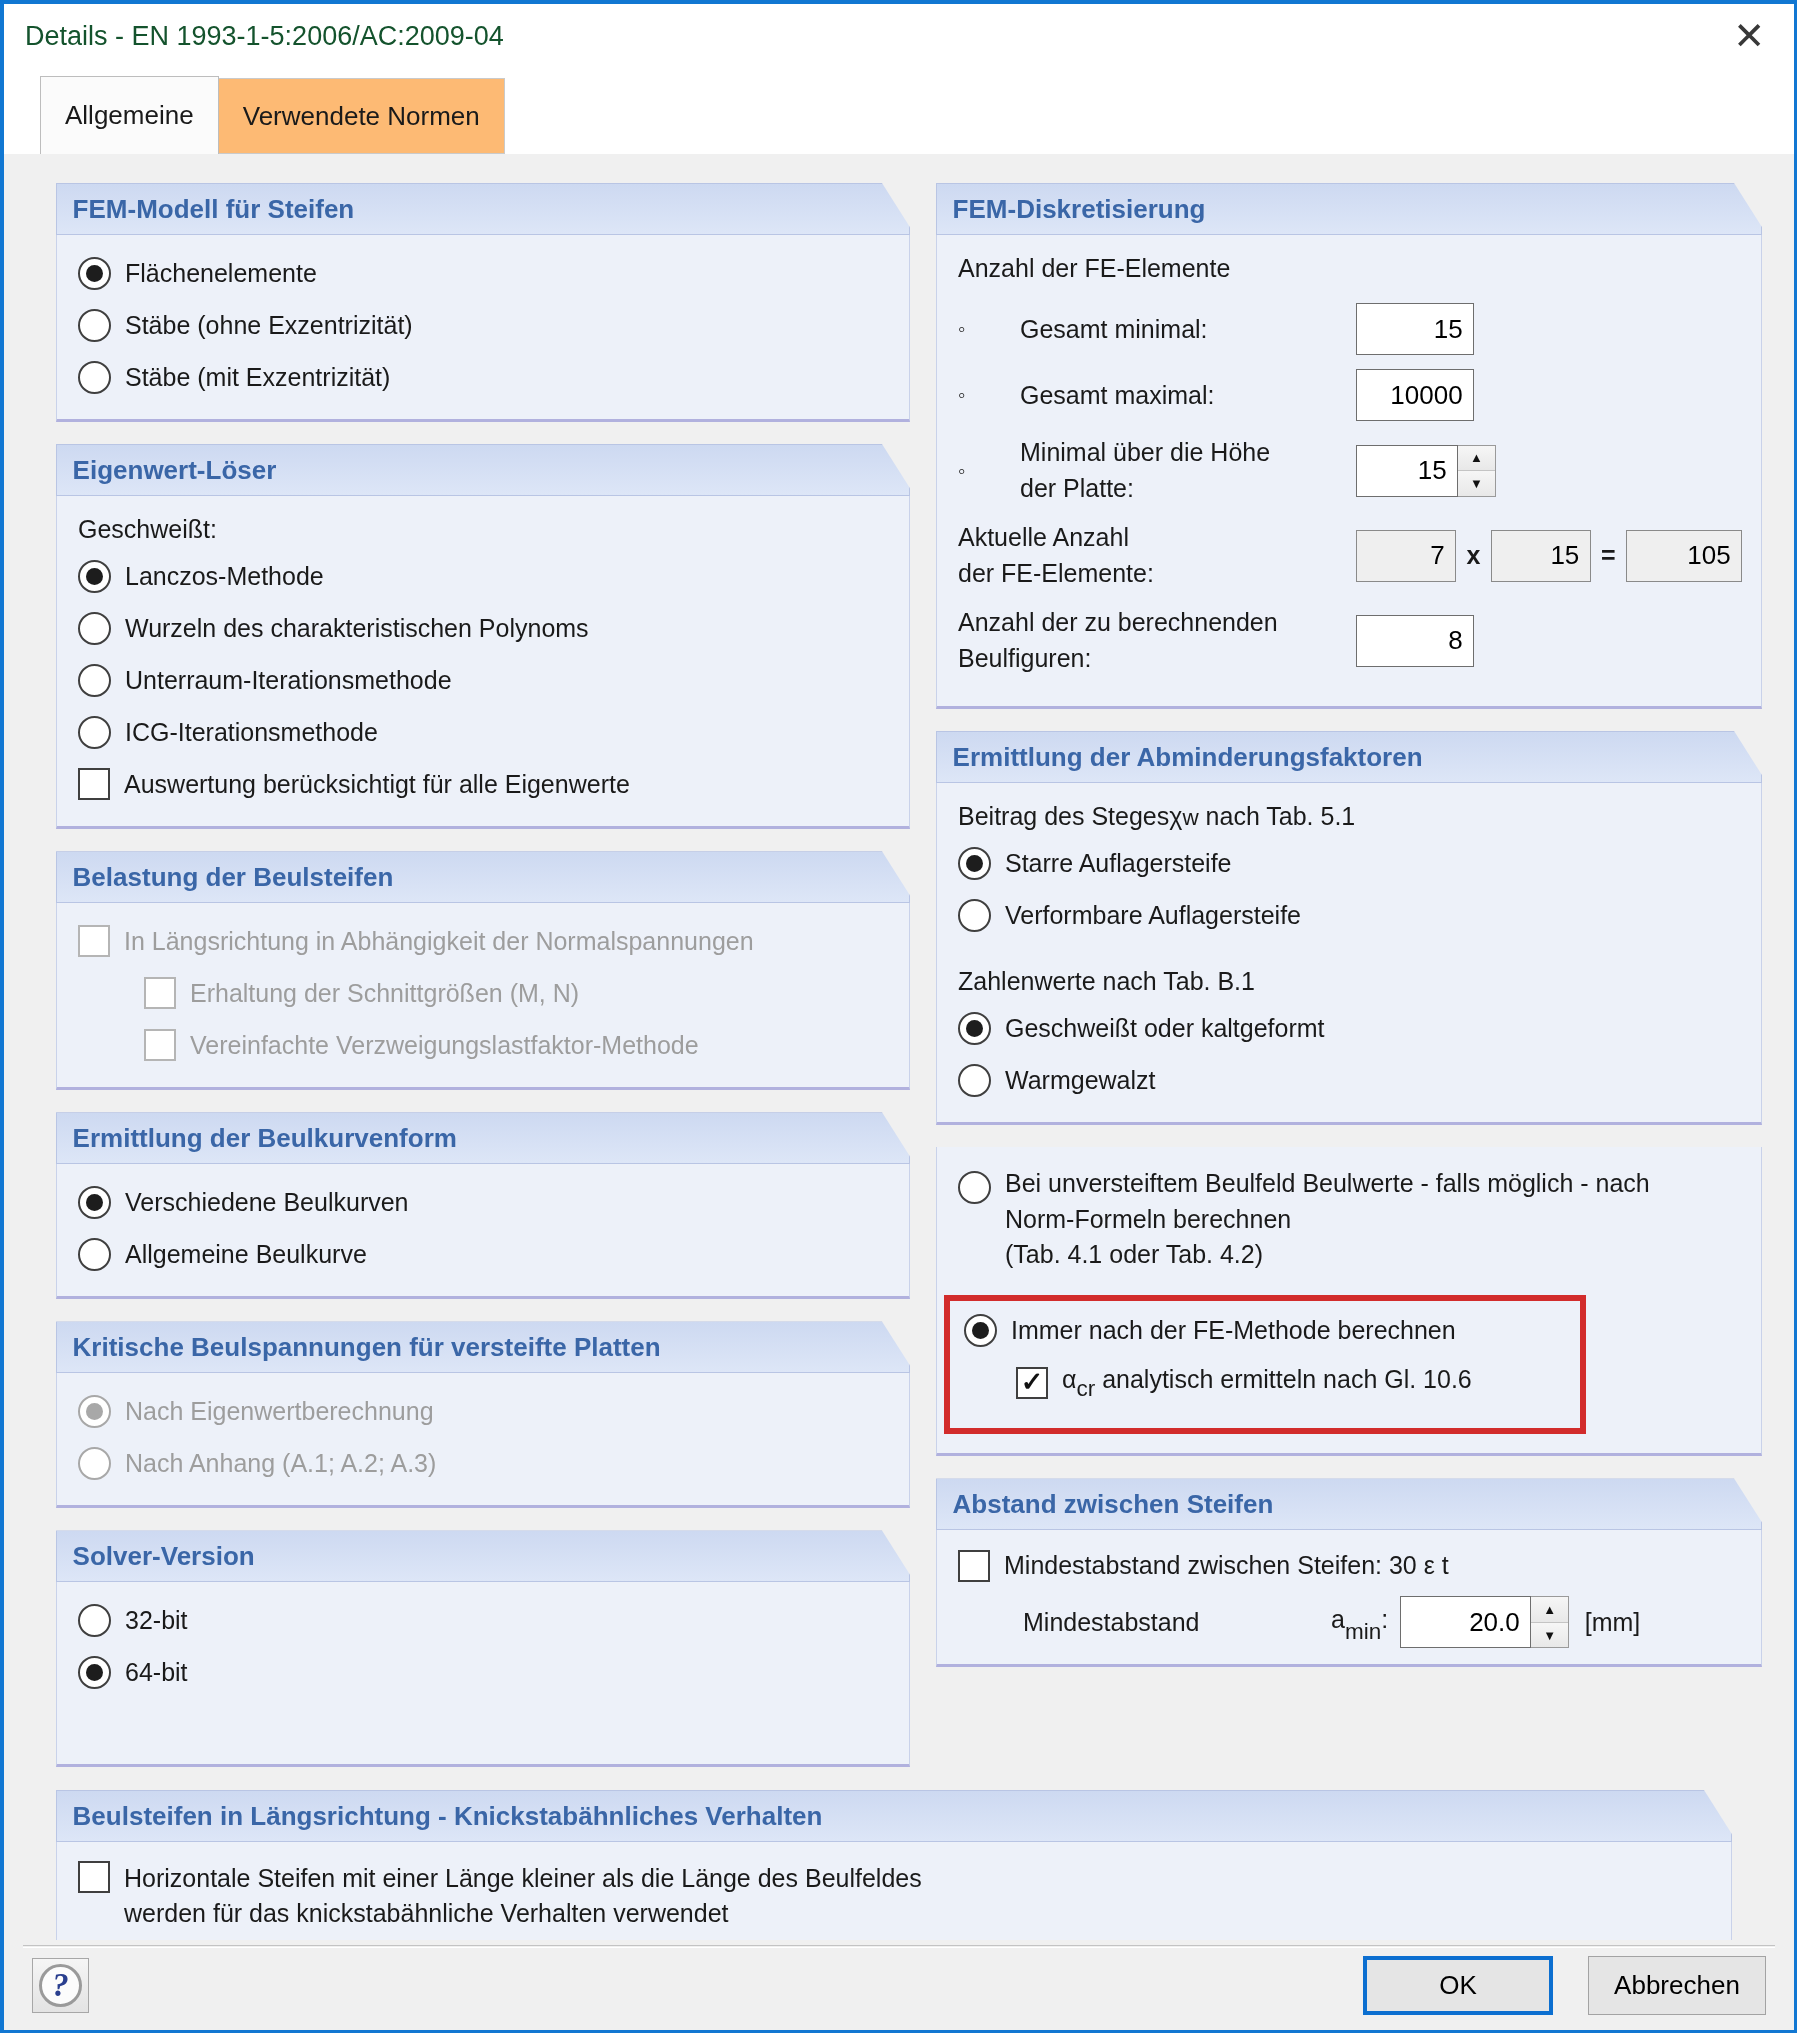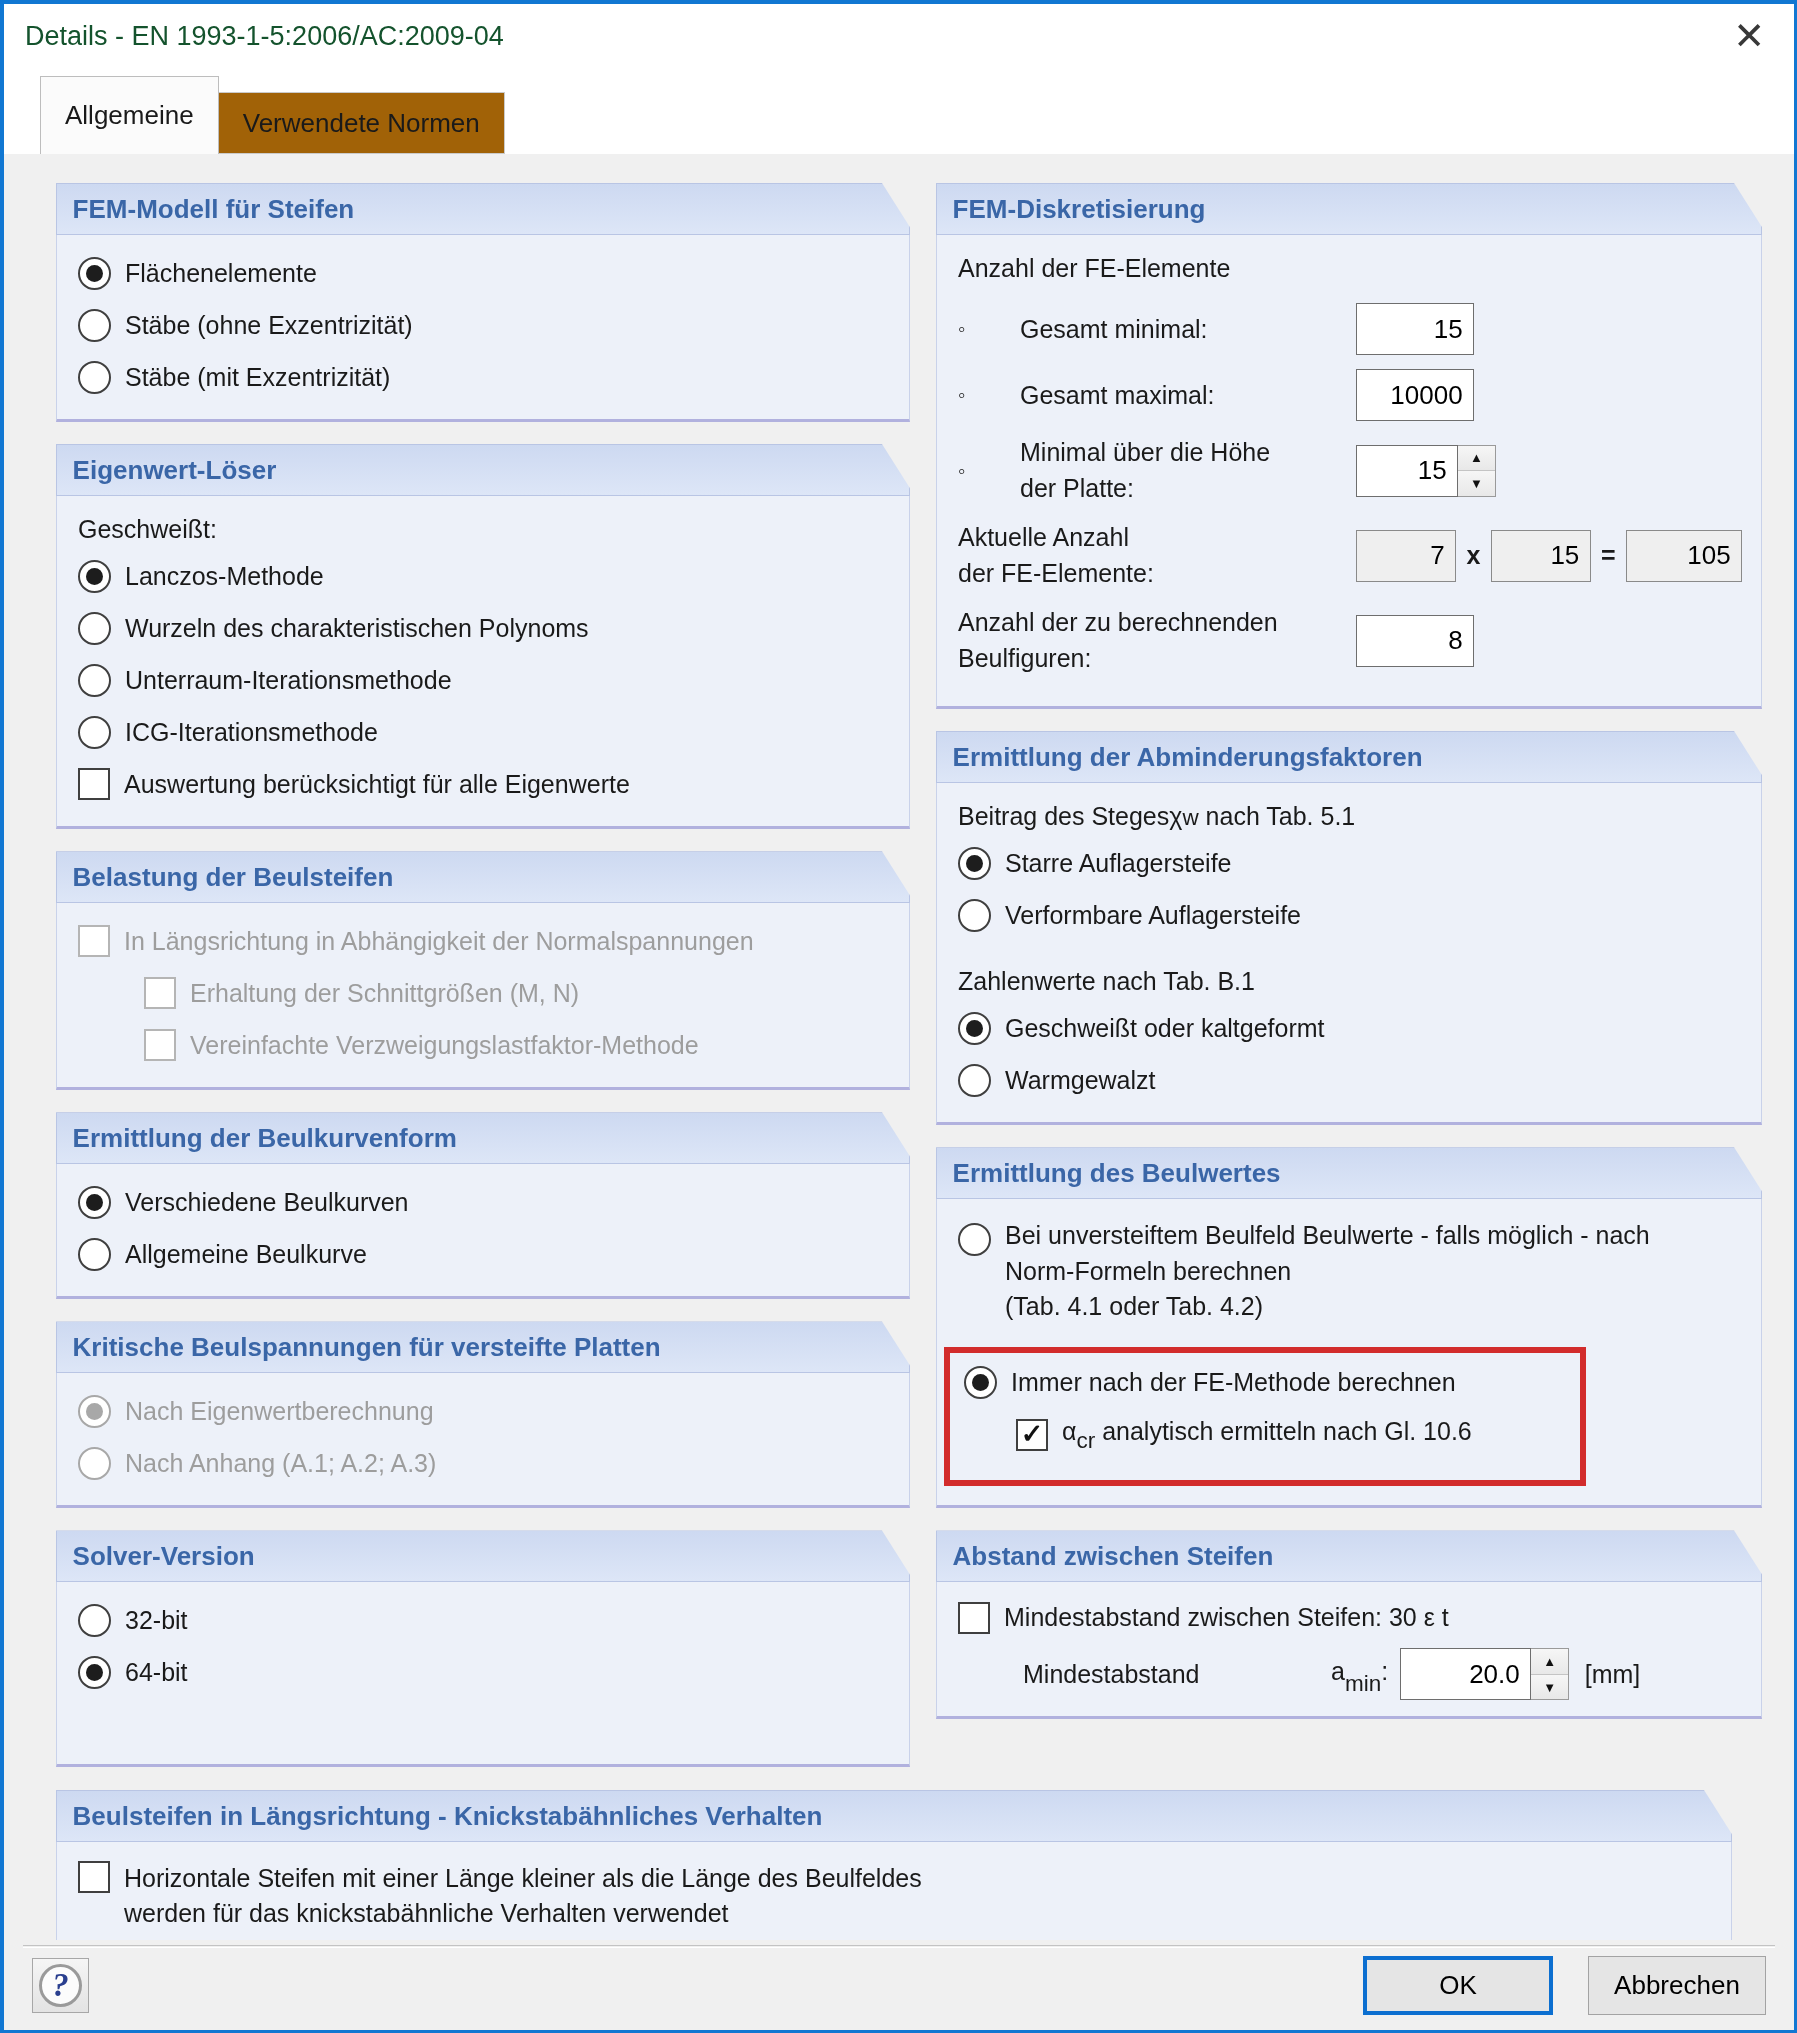--- a/index.html
+++ b/index.html
@@ -14,21 +14,21 @@
     border:4.3px solid #1177d2;
     display:flex; flex-direction:column;
     background:#ffffff; overflow:hidden;
   }
   .titlebar { height:64px; flex:none; background:#ffffff; display:flex; align-items:center; }
   .title { font-size:27px; padding-left:21px; color:#14532d; }
   .close-x { margin-left:auto; margin-right:29px; font-size:38px; color:#383838; line-height:1; cursor:pointer; }
   .tabstrip { flex:none; height:86px; background:#ffffff; display:flex; align-items:flex-end; padding-left:36px; }
   .tab { font-size:26px; padding:0 24px; display:flex; align-items:center; justify-content:center; }
   .tab.active { height:78px; background:#fbfbfb; border:1.7px solid #bdbdbd; border-bottom:none; z-index:2; }
-  .tab.inactive { height:62px; background:#a16207; border:1.7px solid #cacaca; margin-left:-0.9px; }
+  .tab.inactive { height:76px; background:#fdba74; border:1.7px solid #cacaca; margin-left:-0.9px; }
   .page { flex:1; background:#f0f0f0; padding:29px 62px 0 52px; overflow:hidden; }
   .cols { display:flex; gap:26px; }
   .col-left { width:854px; flex:none; }
   .col-right { flex:1; }
 
   .group { margin-bottom:22.5px; }
   .group-header {
     height:52px; line-height:50px; padding-left:15.6px;
     font-size:26px; font-weight:bold; color:#3a66a7;
     background:linear-gradient(180deg,#cdd9f1,#dde6f7);
@@ -303,21 +303,20 @@
               <span>Geschweißt oder kaltgeformt</span>
             </div>
             <div class="opt">
               <span class="radio"></span>
               <span>Warmgewalzt</span>
             </div>
           </div>
         </div>
 
         <div class="group">
-          <div class="group-header">Ermittlung des Beulwertes</div>
           <div class="group-body">
             <div class="opt multiline">
               <span class="radio"></span>
               <span class="lines">
                 <span>Bei unversteiftem Beulfeld Beulwerte - falls möglich - nach</span><br>
                 <span>Norm-Formeln berechnen</span><br>
                 <span>(Tab. 4.1 oder Tab. 4.2)</span>
               </span>
             </div>
             <div class="red-box">

